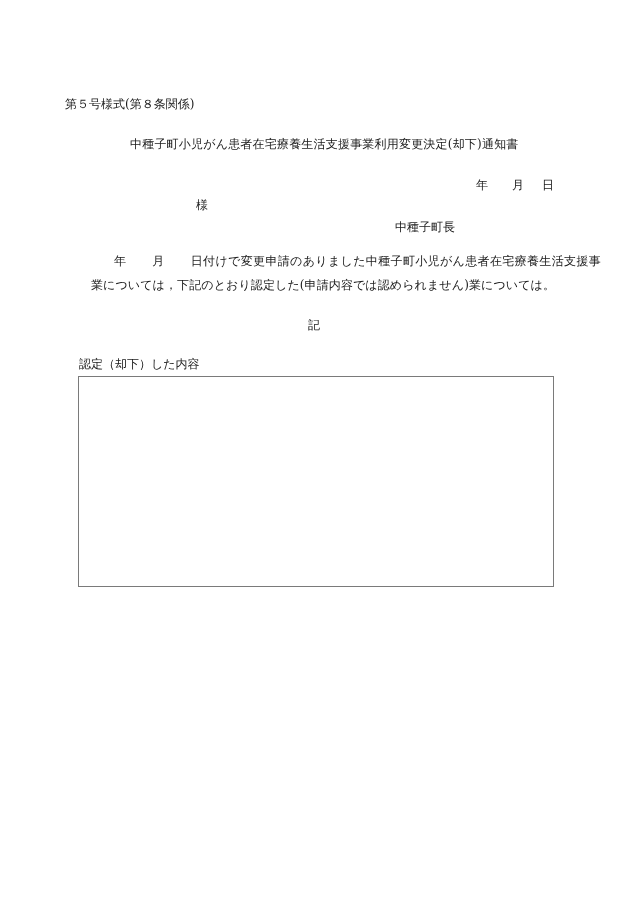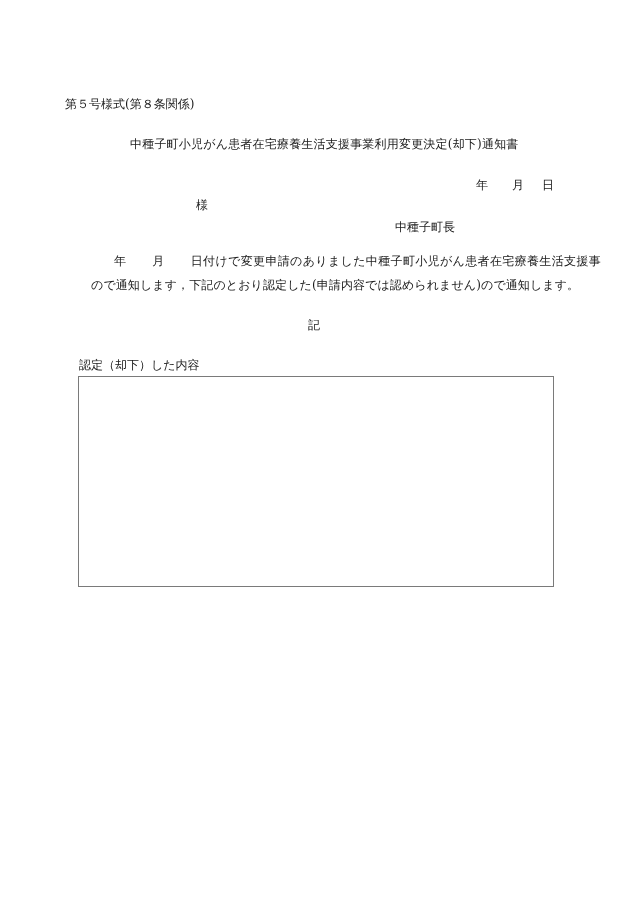--- a/index.html
+++ b/index.html
@@ -23,21 +23,21 @@
     .date-line span { display: inline-block; }
     .date-year { width: 36px; }
     .date-month { width: 30px; }
     .addressee { left: 196px; top: 198px; }
     .issuer { left: 395px; top: 205px; margin-top: 15px; }
     .body-line1 { left: 114px; top: 254px; letter-spacing: 0.35px; text-align: right; }
     .body-line1 .gap1 { display: inline-block; width: 26px; }
     .body-line1 .gap2 { display: inline-block; width: 26px; }
     .body-line2 { left: 91px; top: 278px; letter-spacing: 0.1px; }
     .ki { left: 308px; top: 318px; }
-    .content-label { left: 79px; top: 358px; }
+    .content-label { left: 79px; top: 358px; font-family: Liberation Mono, monospace; }
     .content-box {
       position: absolute;
       left: 78px;
       top: 376px;
       width: 474px;
       height: 209px;
       border: 1px solid #7a7a7a;
       background: #ffffff;
     }
   </style>
@@ -53,19 +53,19 @@
 </div>
 
 <div class="abs addressee">様</div>
 
 <div class="abs issuer">中種子町長</div>
 
 <div class="abs body-line1">
   <span>年</span><span class="gap1"></span><span>月</span><span class="gap2"></span><span>日付けで変更申請のありました中種子町小児がん患者在宅療養生活支援事</span>
 </div>
 
-<div class="abs body-line2">ので通知します，下記のとおり認定した(申請内容では認められません)ので通知します。</div>
+<div class="abs body-line2">業については，下記のとおり認定した(申請内容では認められません)業については。</div>
 
 <div class="abs ki">記</div>
 
 <div class="abs content-label">認定（却下）した内容</div>
 
 <div class="content-box"></div>
 
 </body></html>

